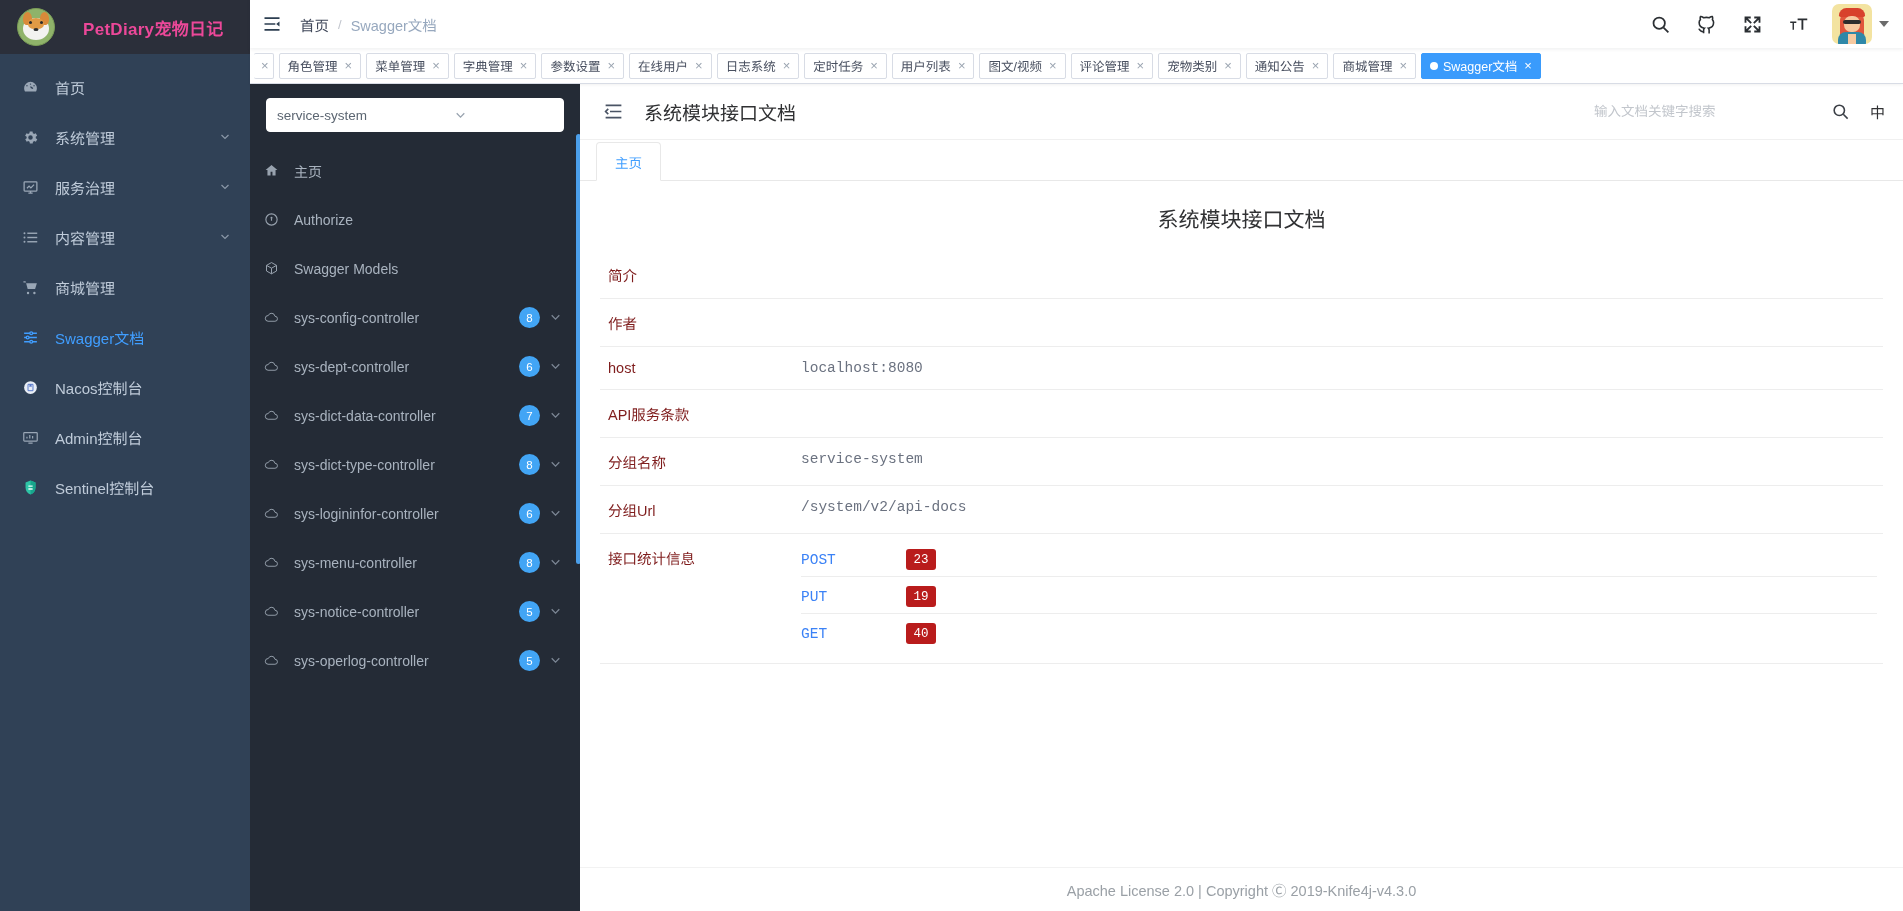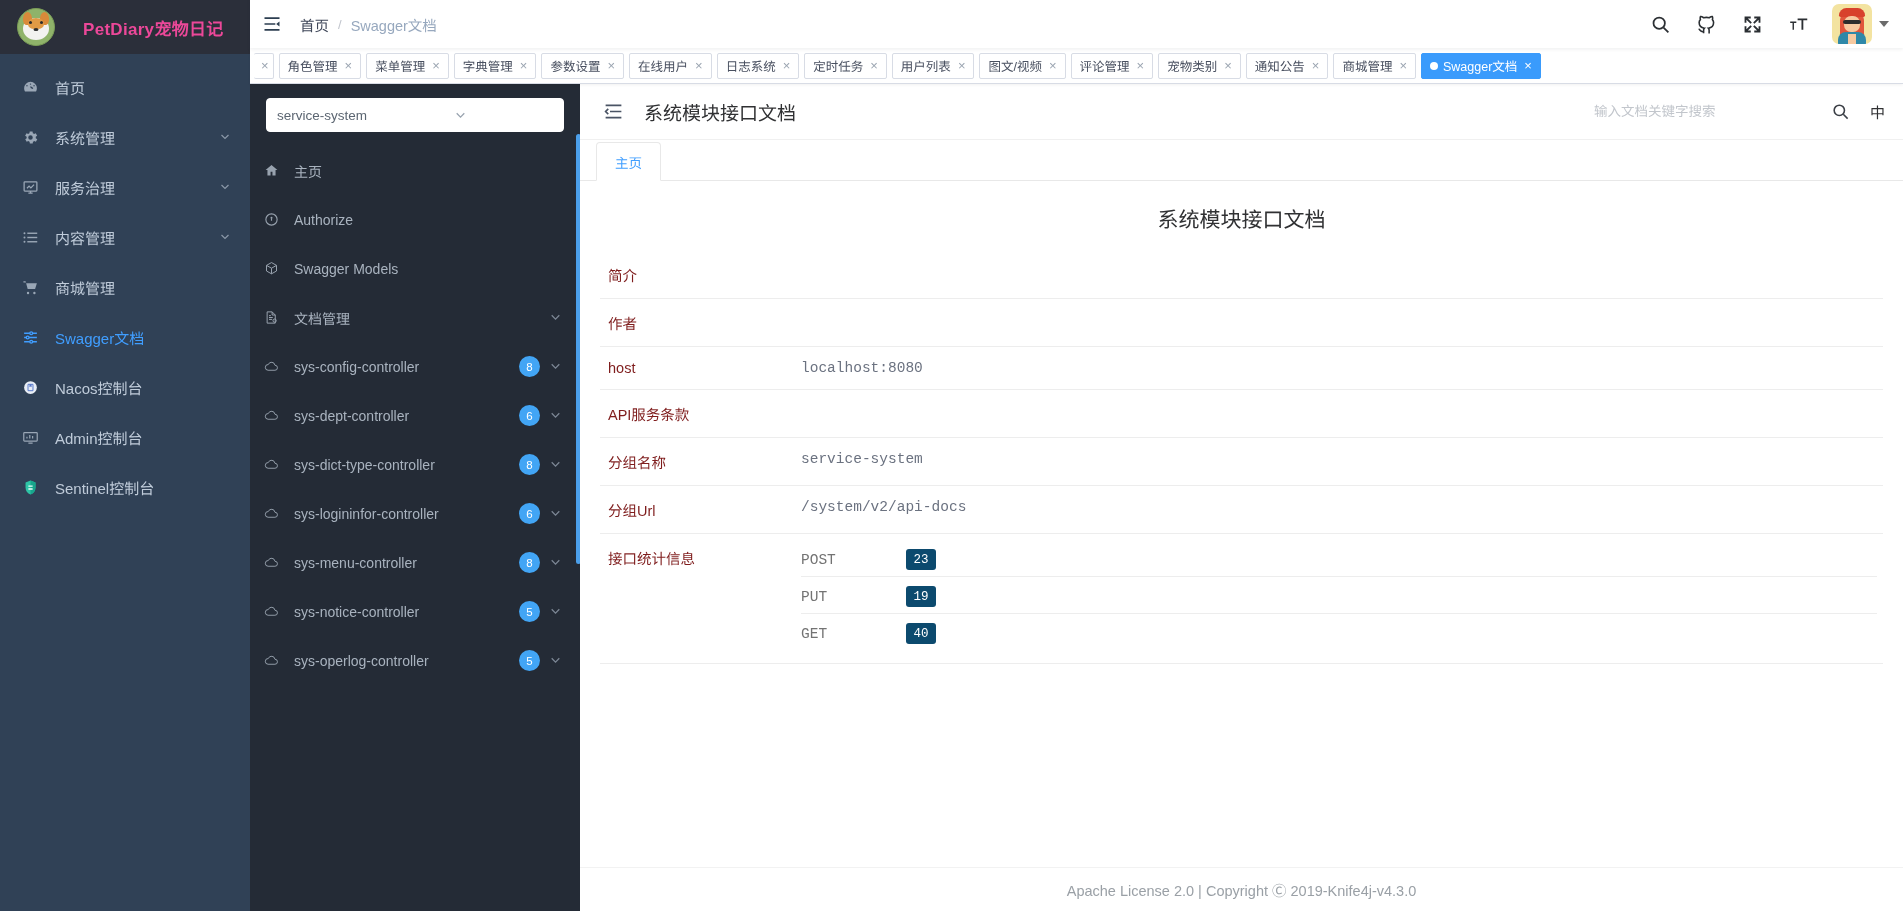--- a/index.html
+++ b/index.html
@@ -224,24 +224,24 @@
 
   .k-content { flex: 1 1 auto; overflow: hidden; padding: 0 20px; }
   .doc-title { text-align: center; font-size: 21px; color: #303133; font-weight: normal; padding: 22px 0 18px 0; }
   .doc-table { width: 100%; border-collapse: collapse; table-layout: fixed; }
   .doc-table tr { border-bottom: 1px solid #ededed; }
   .doc-table td { padding: 13px 6px; font-size: 14.5px; vertical-align: top; }
   .doc-table td.k { width: 195px; color: #7f1d1d; padding-left: 8px; }
   .doc-table td.v { color: #6b7280; font-family: Liberation Mono, monospace; }
   .stat-line { display: flex; align-items: center; padding: 2px 0 6px 0; }
   .stat-line + .stat-line { border-top: 1px solid #ededed; padding-top: 9px; }
-  .stat-method { width: 105px; color: #737373; font-size: 14.5px; }
+  .stat-method { width: 105px; color: #3b82f6; font-size: 14.5px; }
   .stat-badge {
     min-width: 30px; height: 21px; padding: 8px 7px;
-    background: #0c4a6e; color: #fff;
+    background: #b91c1c; color: #fff;
     font-size: 12.5px; border-radius: 3px;
     display: inline-flex; align-items: center; justify-content: center;
   }
 
   .k-footer {
     height: 44px; flex: 0 0 44px;
     display: flex; align-items: center; justify-content: center;
     font-size: 14.5px; color: #9aa0a6;
     background: #fff;
     border-top: 1px solid #f2f2f2;
@@ -531,35 +531,20 @@
           </div>
           <div class="k-item">
             <span class="k-ico">
               <svg viewBox="0 0 24 24" fill="none" stroke="currentColor" stroke-width="1.6">
                   <path d="M12 2.5l8 4.5v9l-8 4.5-8-4.5v-9z"></path>
                   <path d="M12 11.5l8-4.5M12 11.5v9M12 11.5L4 7"></path>
                 </svg>
             </span>
             <span class="k-label">Swagger Models</span>
           </div>
-          <div class="k-item">
-            <span class="k-ico">
-              <svg viewBox="0 0 24 24" fill="none" stroke="currentColor" stroke-width="1.6">
-                  <path d="M5 3h8l5 5v13H5z"></path>
-                  <path d="M13 3v5h5M8 9h3M8 12h6M8 15h5"></path>
-                  <circle cx="17" cy="17" r="2.6"></circle>
-                </svg>
-            </span>
-            <span class="k-label">文档管理</span>
-            <span class="k-chev">
-              <svg viewBox="0 0 24 24" fill="none" stroke="currentColor" stroke-width="2.4">
-                  <path d="M5 8l7 7 7-7"></path>
-                </svg>
-            </span>
-          </div>
 
           <div class="k-item">
             <span class="k-ico">
               <svg viewBox="0 0 24 24" fill="none" stroke="currentColor" stroke-width="1.5">
                   <path d="M6.5 18h11a4 4 0 000-8 5.5 5.5 0 00-10.6-1.2A3.7 3.7 0 006.5 18z"></path>
                 </svg>
             </span>
             <span class="k-label">sys-config-controller</span>
             <span class="k-badge">8</span>
             <span class="k-chev">
@@ -569,20 +554,34 @@
             </span>
           </div>
           <div class="k-item">
             <span class="k-ico">
               <svg viewBox="0 0 24 24" fill="none" stroke="currentColor" stroke-width="1.5">
                   <path d="M6.5 18h11a4 4 0 000-8 5.5 5.5 0 00-10.6-1.2A3.7 3.7 0 006.5 18z"></path>
                 </svg>
             </span>
             <span class="k-label">sys-dept-controller</span>
             <span class="k-badge">6</span>
+            <span class="k-chev">
+              <svg viewBox="0 0 24 24" fill="none" stroke="currentColor" stroke-width="2.4">
+                  <path d="M5 8l7 7 7-7"></path>
+                </svg>
+            </span>
+          </div>
+          <div class="k-item">
+            <span class="k-ico">
+              <svg viewBox="0 0 24 24" fill="none" stroke="currentColor" stroke-width="1.5">
+                  <path d="M6.5 18h11a4 4 0 000-8 5.5 5.5 0 00-10.6-1.2A3.7 3.7 0 006.5 18z"></path>
+                </svg>
+            </span>
+            <span class="k-label">sys-dict-data-controller</span>
+            <span class="k-badge">7</span>
             <span class="k-chev">
               <svg viewBox="0 0 24 24" fill="none" stroke="currentColor" stroke-width="2.4">
                   <path d="M5 8l7 7 7-7"></path>
                 </svg>
             </span>
           </div>
           <div class="k-item">
             <span class="k-ico">
               <svg viewBox="0 0 24 24" fill="none" stroke="currentColor" stroke-width="1.5">
                   <path d="M6.5 18h11a4 4 0 000-8 5.5 5.5 0 00-10.6-1.2A3.7 3.7 0 006.5 18z"></path>

